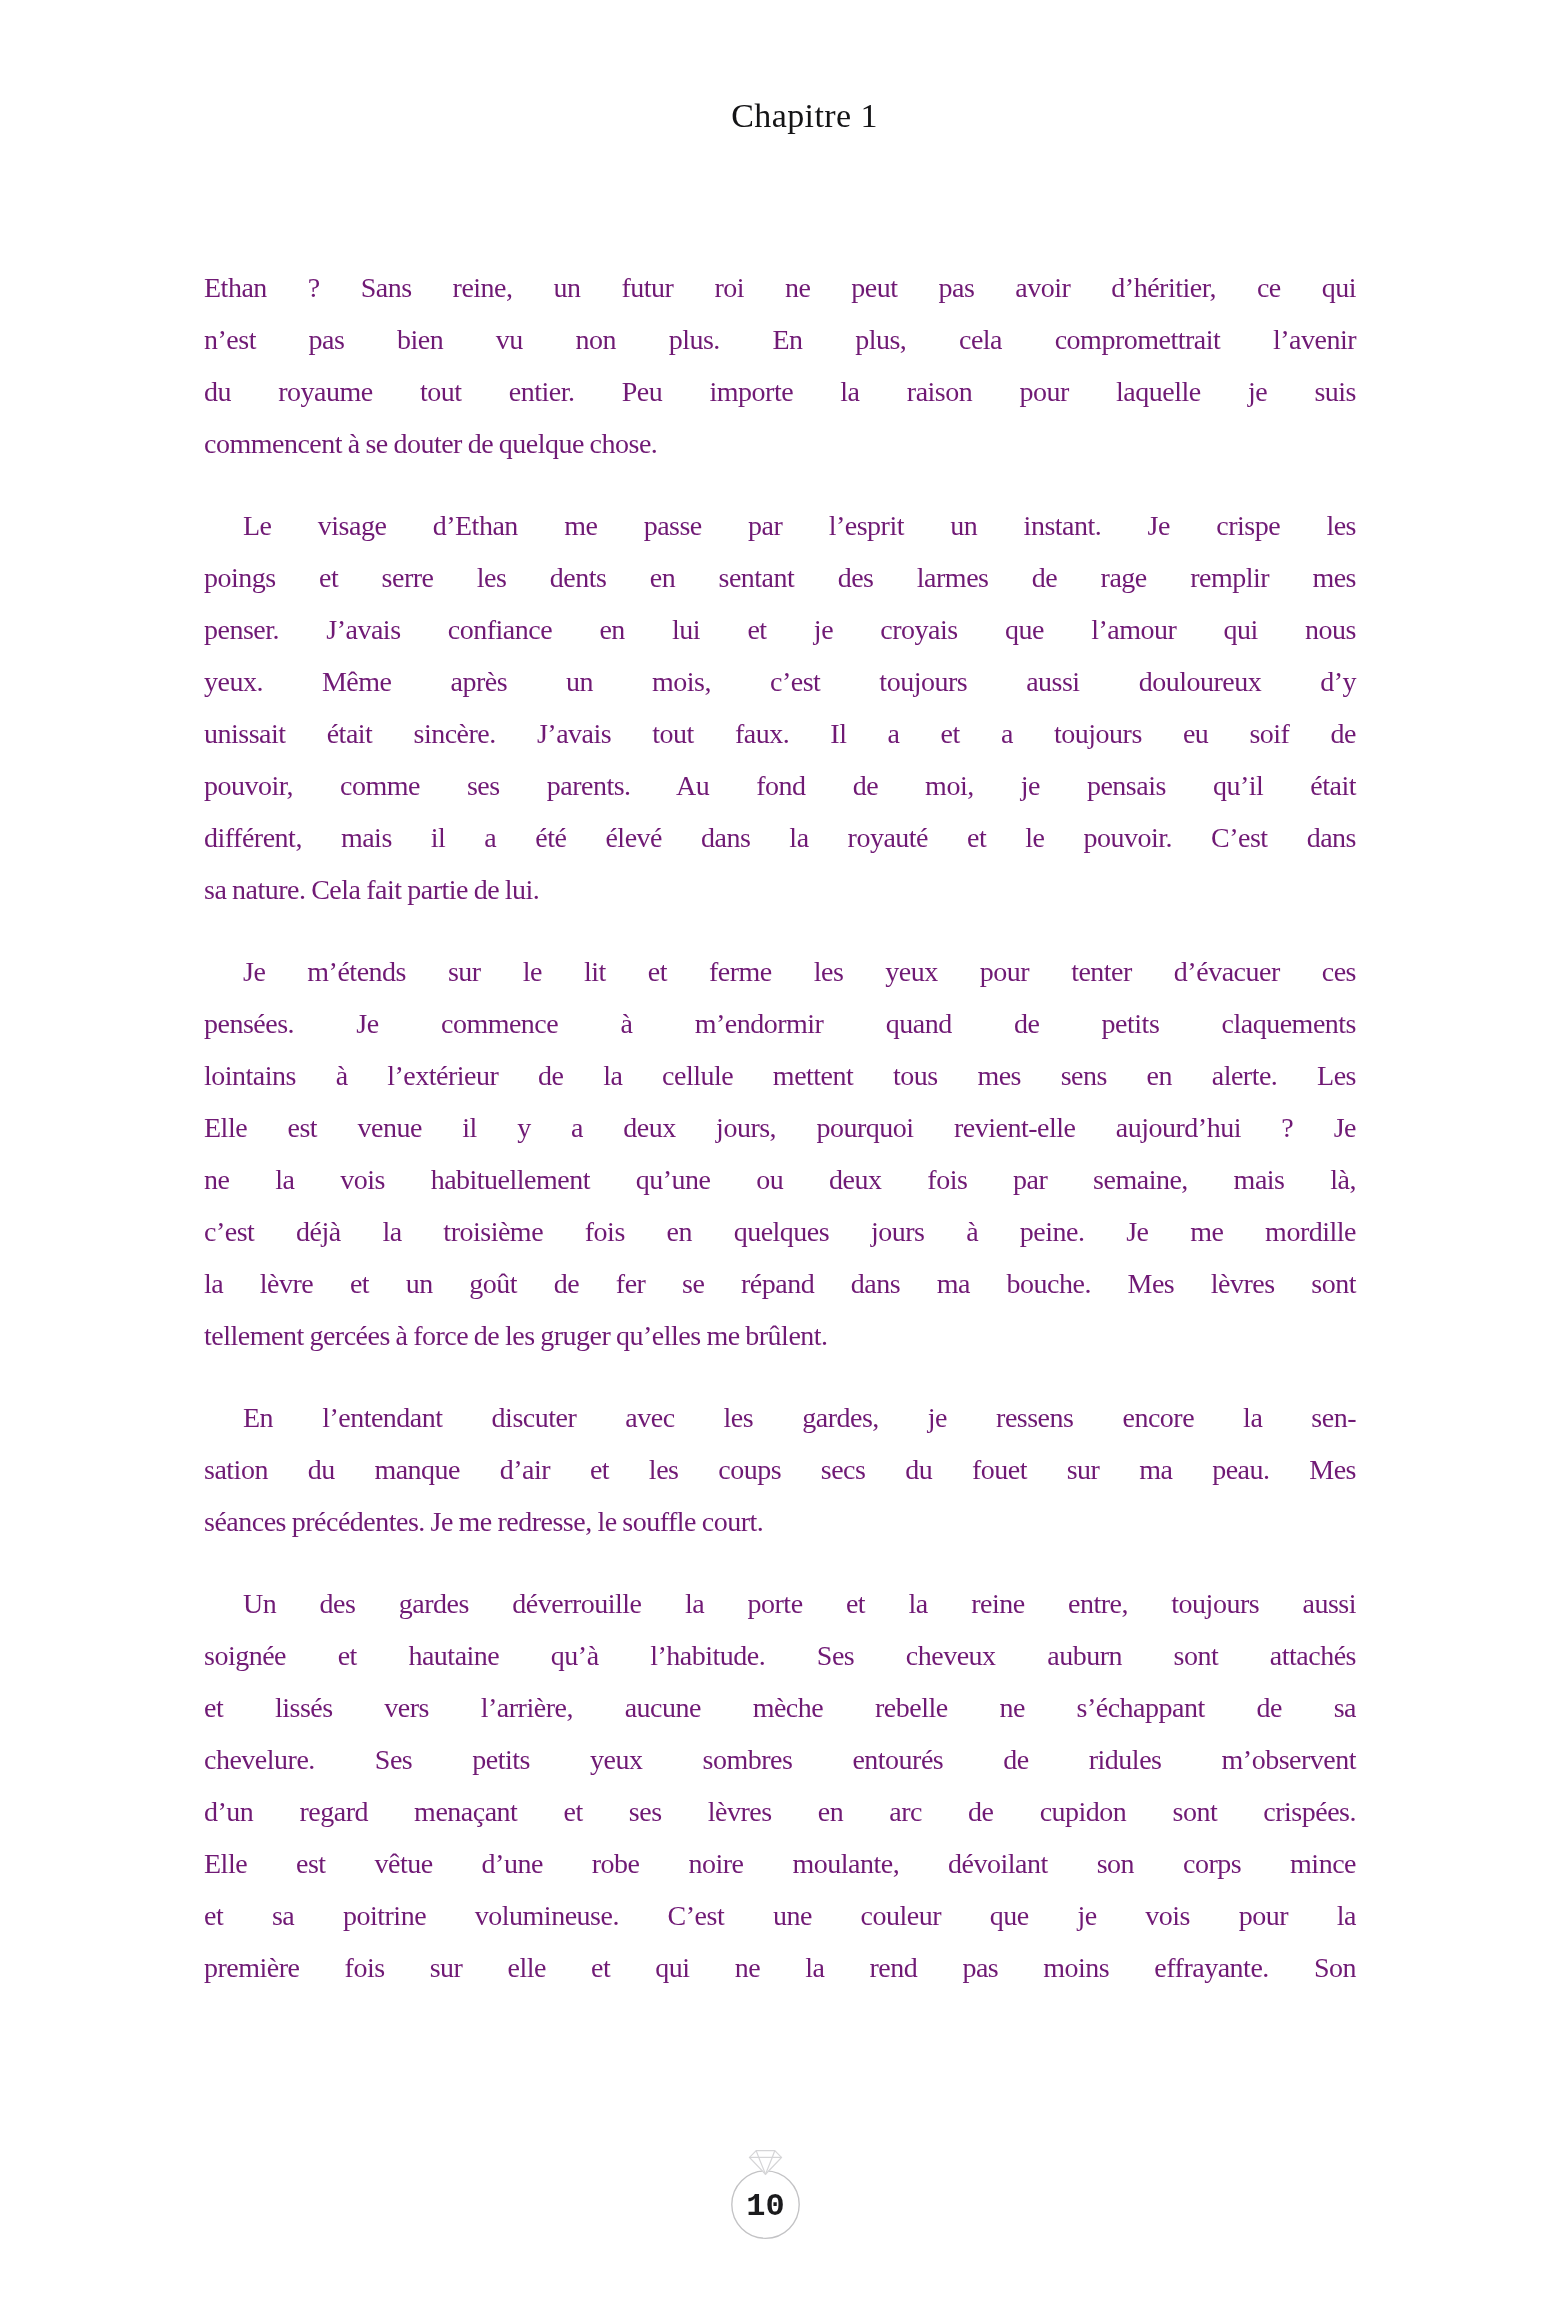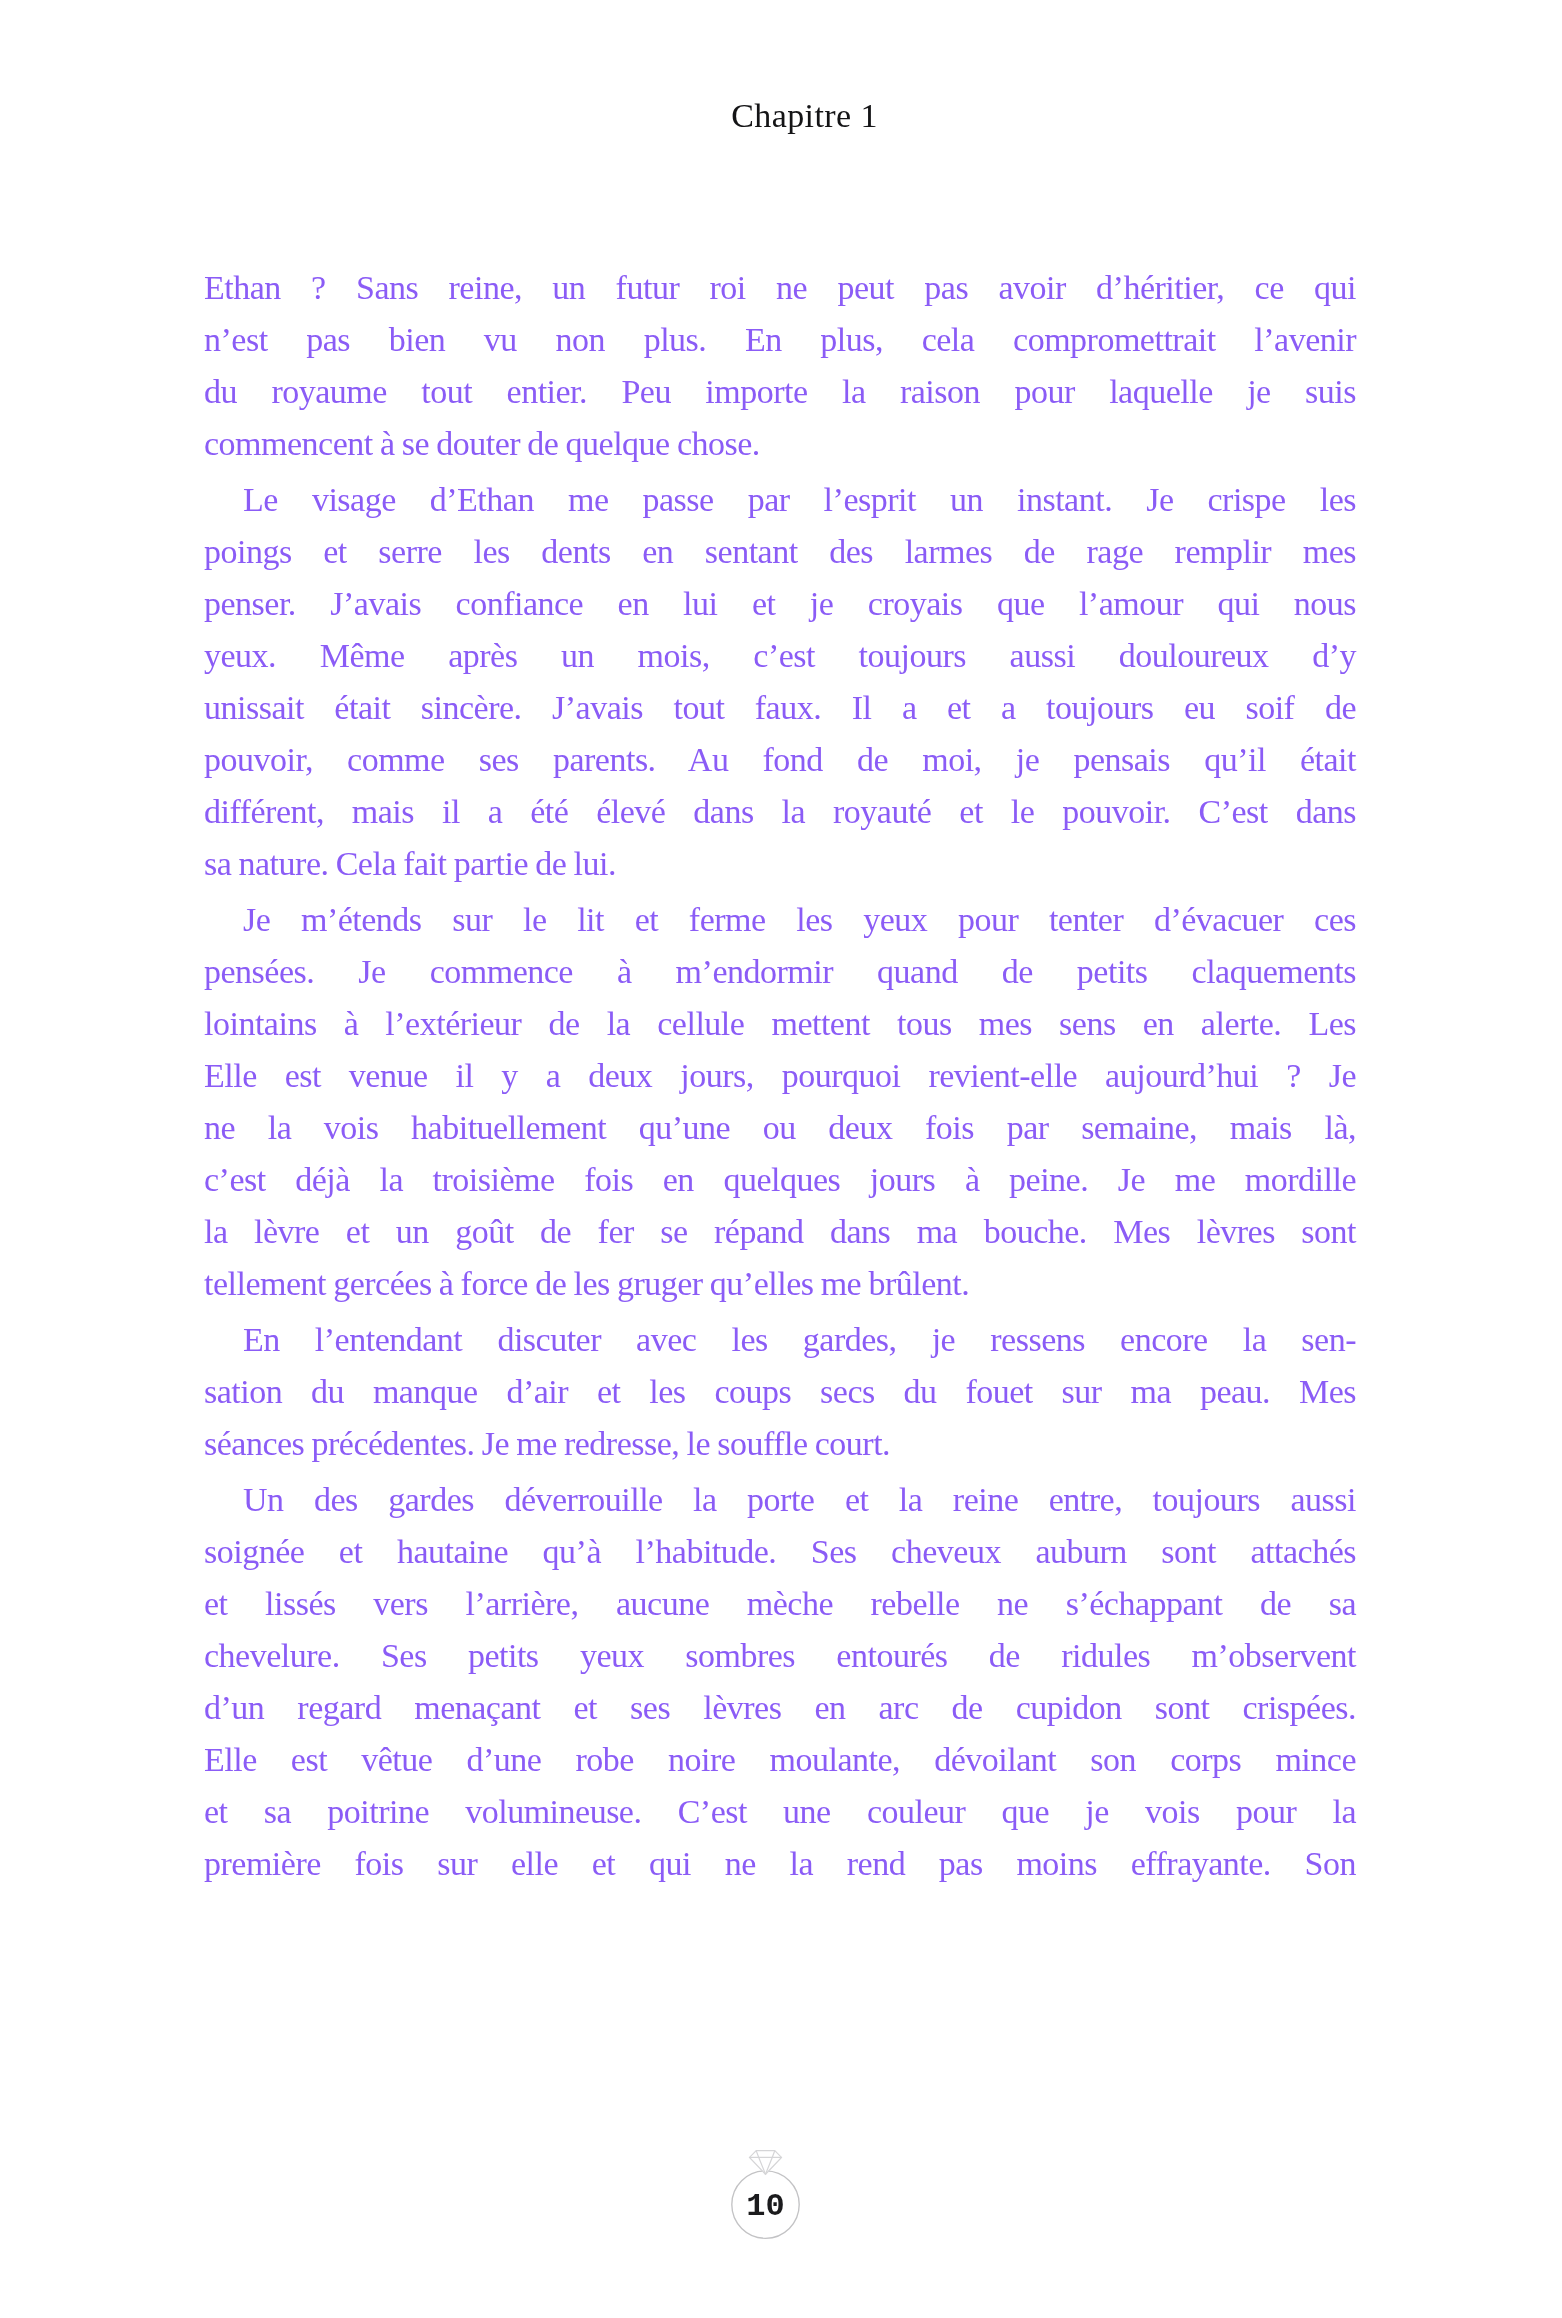--- a/index.html
+++ b/index.html
@@ -28,30 +28,30 @@
     color: #141416;
     margin-left: 47px;
   }
   .text-block {
     position: absolute;
     top: 262px;
     left: 204px;
     width: 1152px;
   }
   .para { margin: 0; }
-  .para + .para { margin-top: 4px; }
+  .para + .para { margin-top: 30px; }
   .line {
-    font-size: 34px;
+    font-size: 28px;
     line-height: 52px;
     letter-spacing: -0.5px;
     word-spacing: -0.8px;
     text-align: justify;
     text-align-last: justify;
     white-space: nowrap;
-    color: #8b5cf6;
+    color: #701a75;
   }
   .line.lastline { text-align-last: left; }
   .line.firstline { padding-left: 39px; }
   .footer {
     position: absolute;
     left: 730px;
     top: 2149px;
     width: 71px;
     height: 91px;
     font-family: Liberation Mono, monospace;

